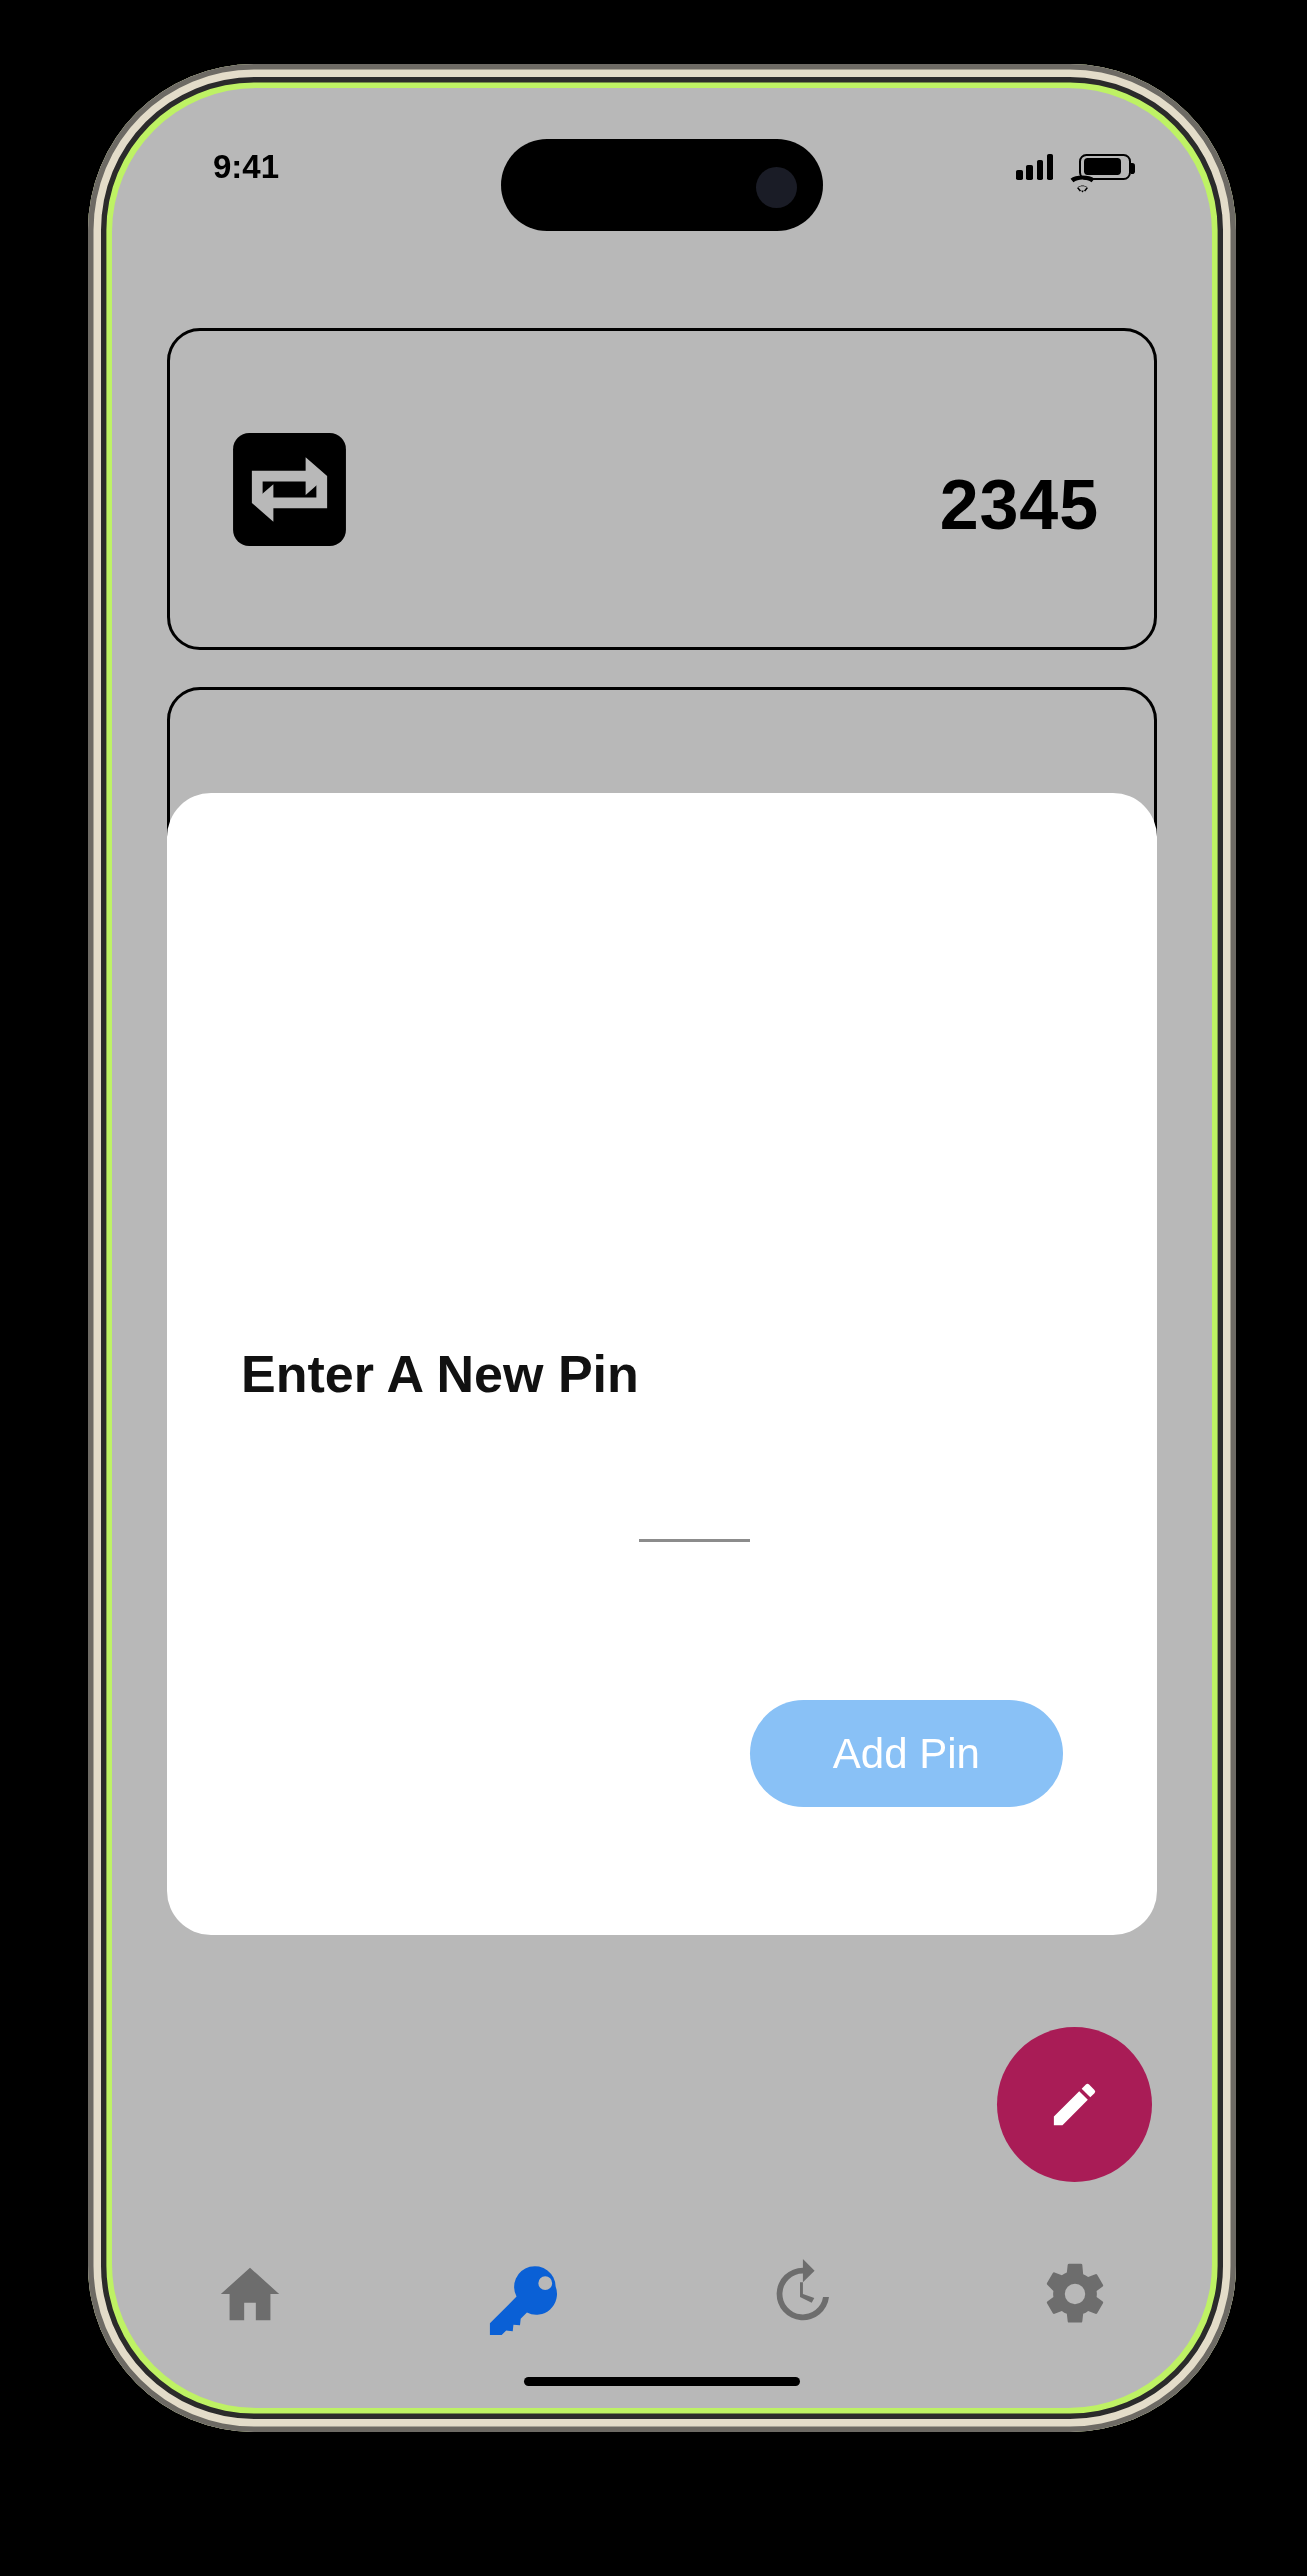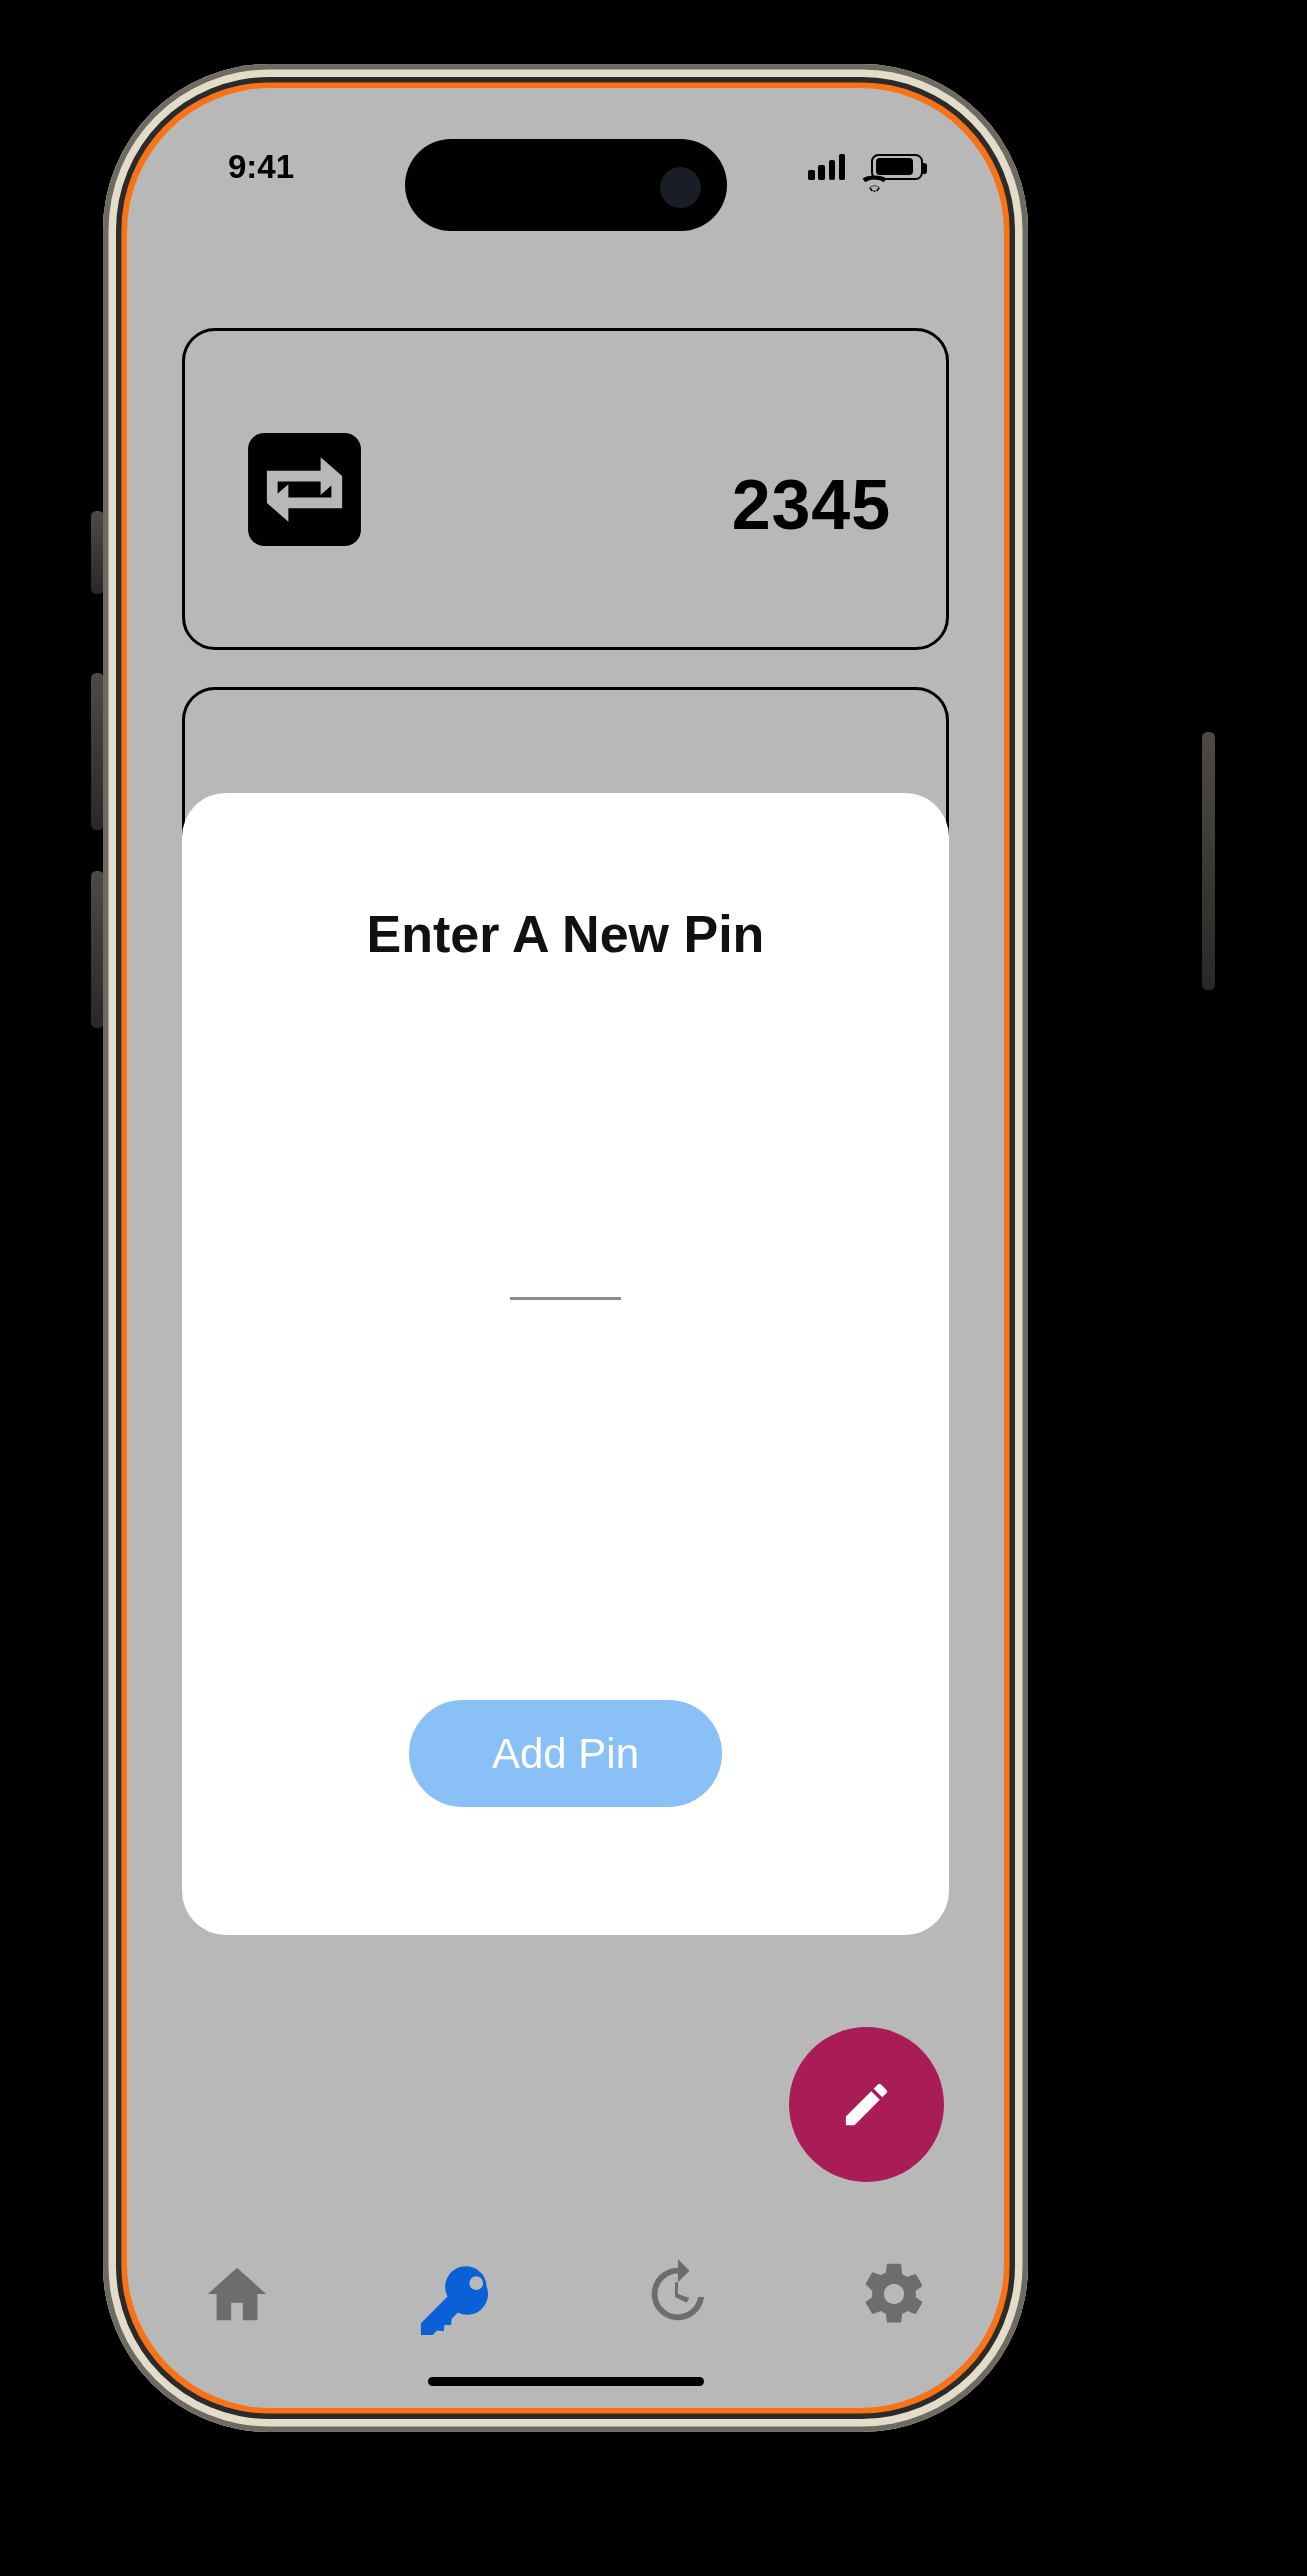--- a/index.html
+++ b/index.html
@@ -18,25 +18,25 @@
     font-family: -apple-system, BlinkMacSystemFont, "Helvetica Neue", Arial, sans-serif;
     width: 1307px;
     height: 2576px;
     overflow: hidden;
     position: relative;
   }
 
   
   .phone {
     position: absolute;
-    left: 103px;
+    left: 88px;
     top: 64px;
-    width: 925px;
+    width: 1148px;
     height: 2368px;
-    background: #f97316;
+    background: #bef264;
     border-radius: 166px;
     box-shadow:
       inset 0 0 0 5.5px #6d6a64,
       inset 0 0 0 13px #e3dcc9,
       inset 0 0 0 18.4px #2b2b2b;
     padding: 24px;
   }
   
   .sidebtn {
     position: absolute;
@@ -183,21 +183,21 @@
     background:rgba(0,0,0,0.0);
   }
   .dialog{
     position:absolute;
     left:55px; right:55px;
     top:705px;
     height:1142px;
     background:#fff;
     border-radius:44px;
     display:flex;
-    flex-direction:column;
+    flex-direction:row;
     align-items:center;
     padding:111px 74px 92px;
   }
   .dialog-title{
     font-size:52px;
     font-weight:800;
     color:#111;
     text-align:center;
   }
   .pin-input{

